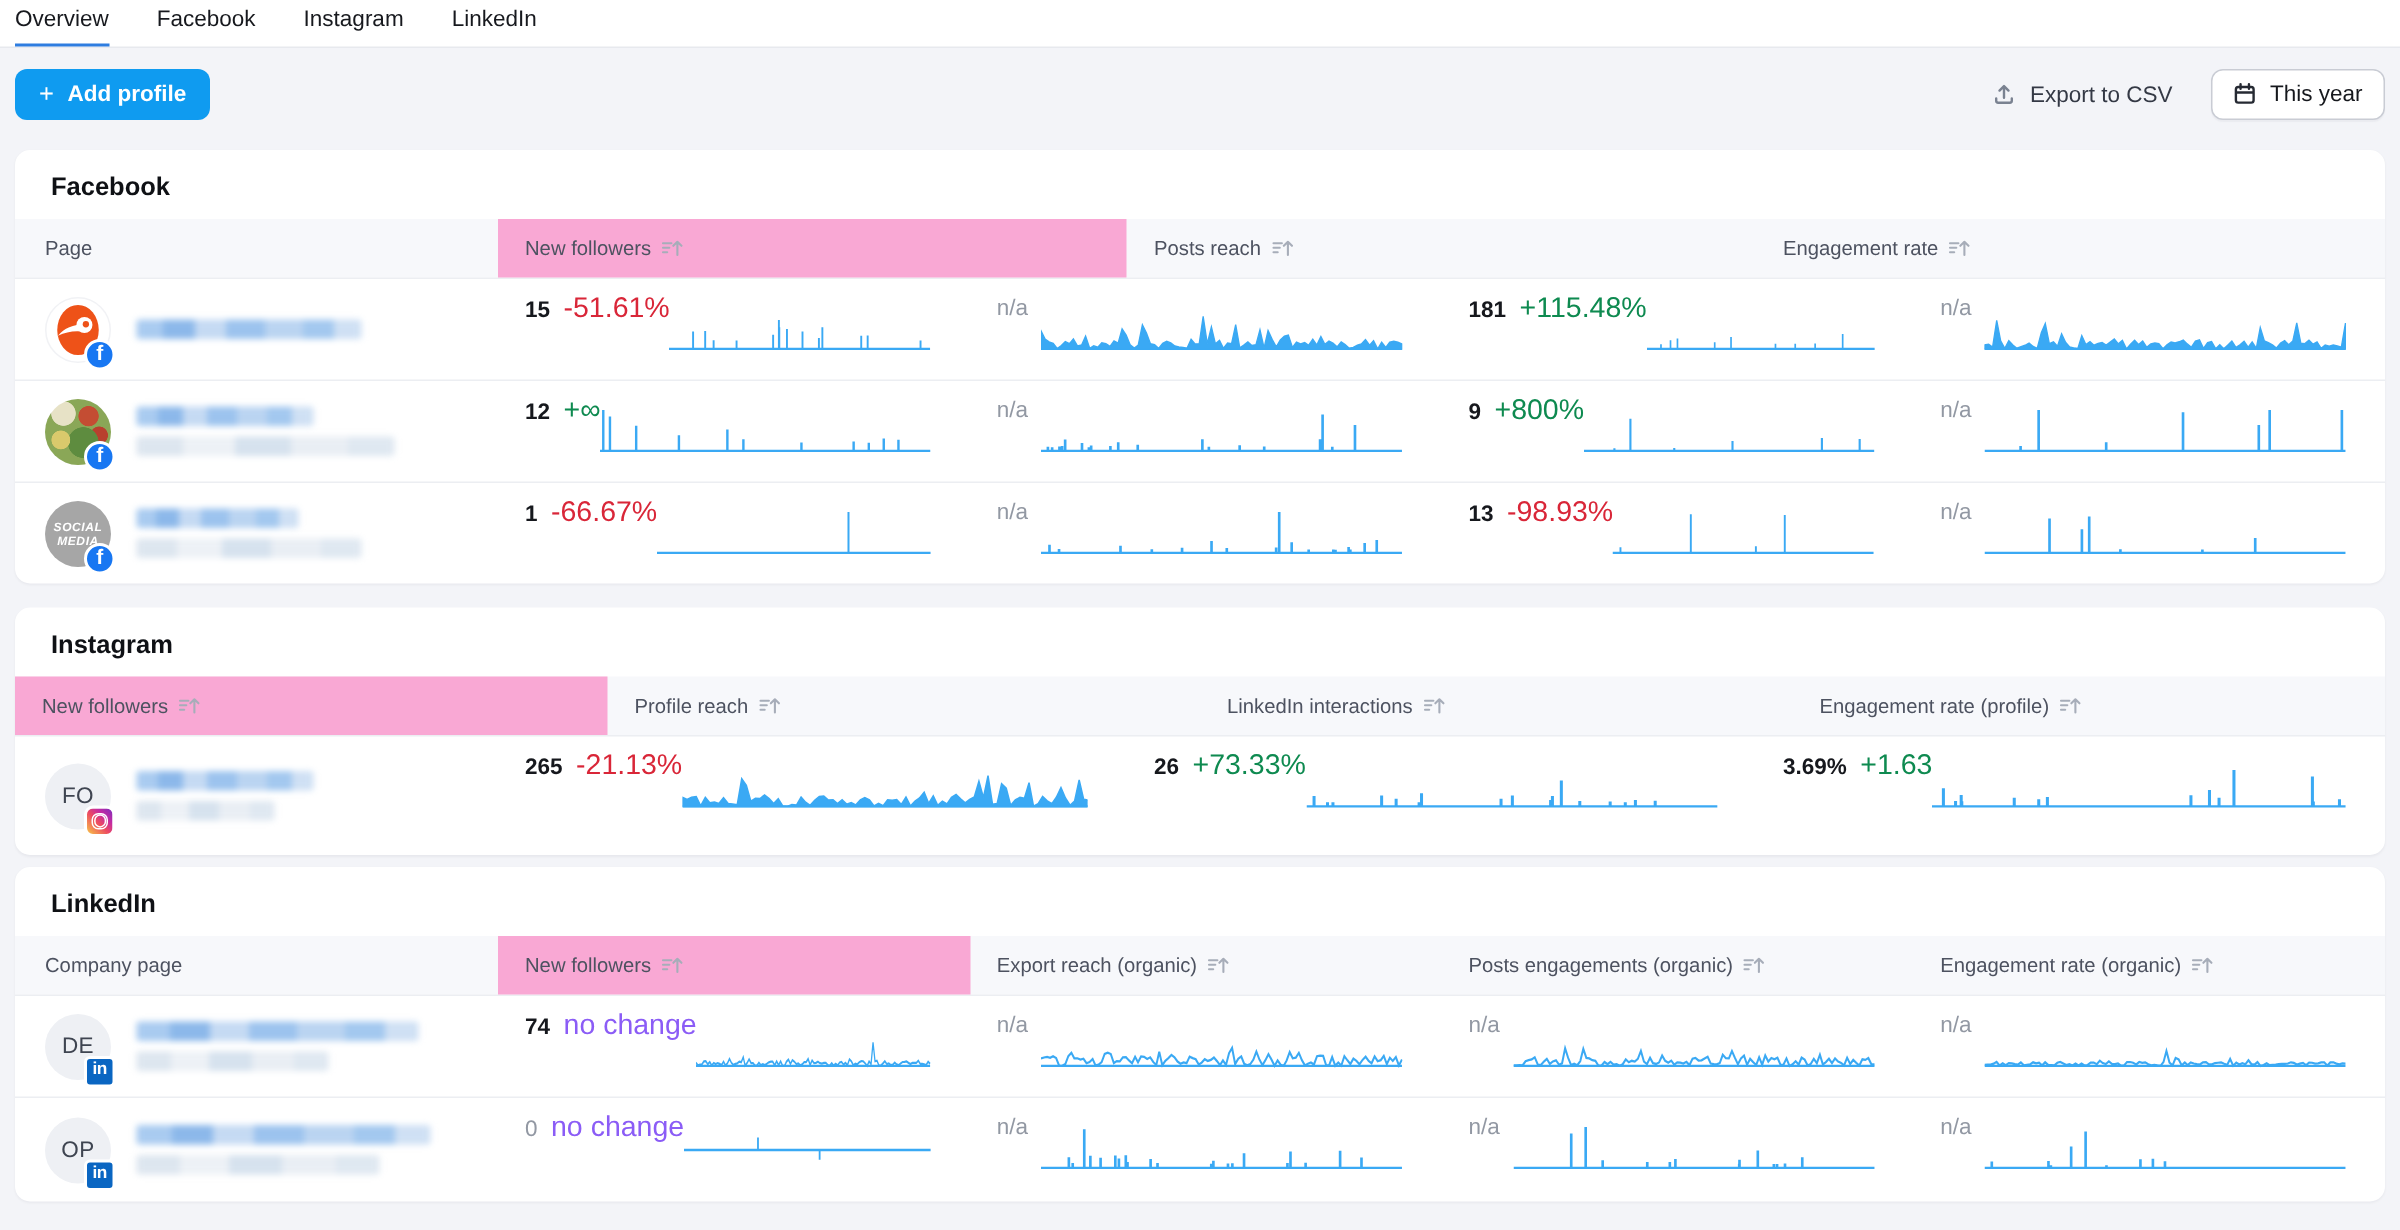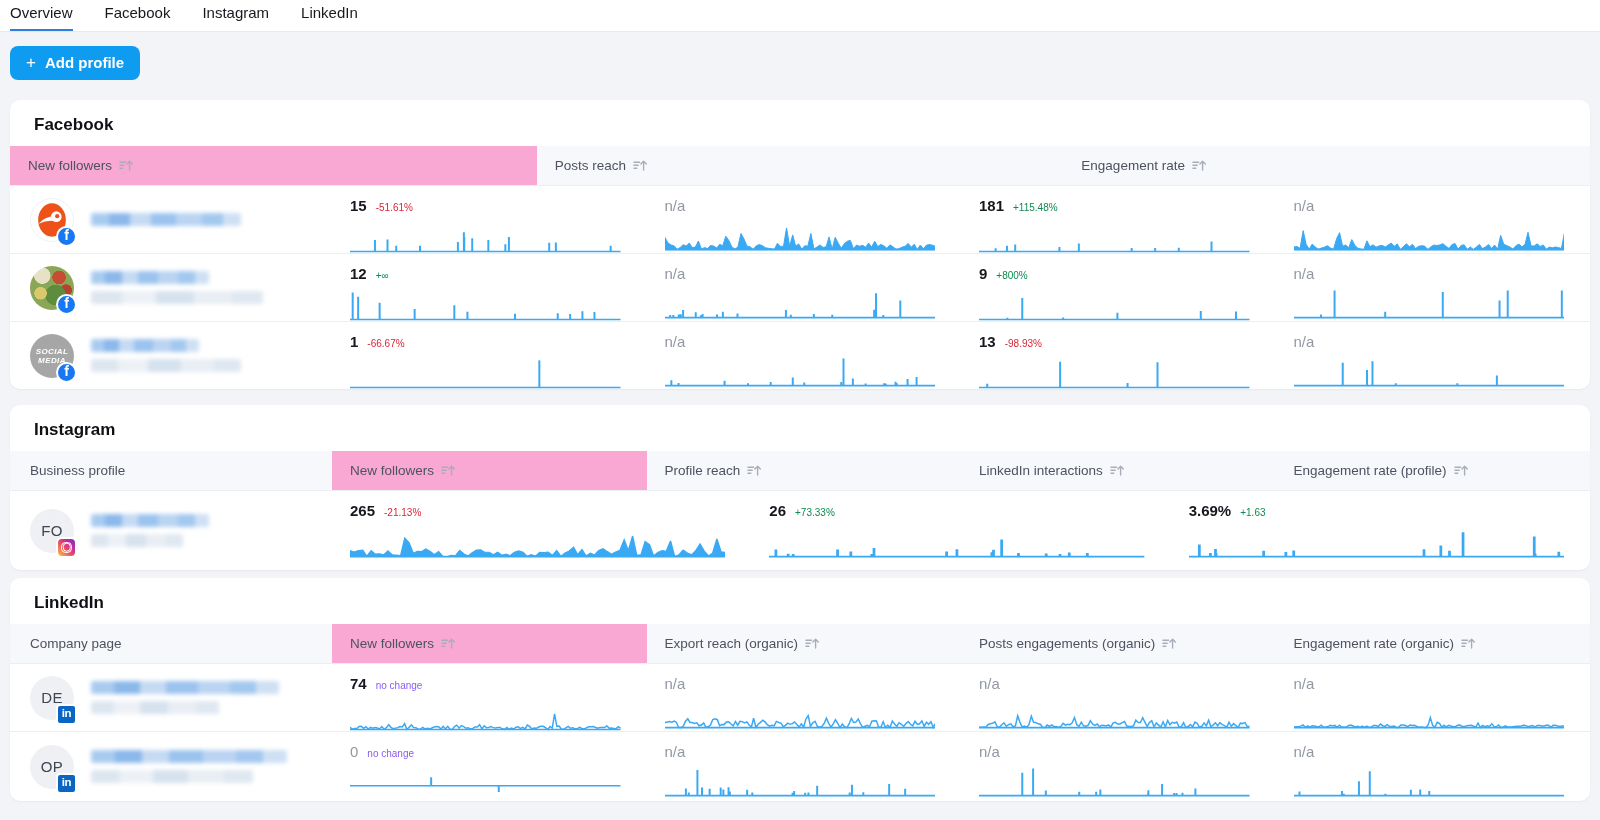--- a/index.html
+++ b/index.html
@@ -30,25 +30,25 @@
   .th{display:flex;align-items:center;gap:7px;font-size:13.5px;color:#4d5260;padding:0 18px;cursor:pointer}
   .th.entity{width:322px;flex:none;padding-left:20px}
   .th.metric{flex:1 1 0}
   .th.sel{background:#f9a8d4}
 
   .trow{display:flex;border-top:1px solid #eceef2;height:68px}
   .trow.tall{height:80px}
   .trow.last-li{height:70px}
 
   .cell-entity{width:322px;flex:none;display:flex;align-items:center;gap:17px;padding-left:20px}
-  .cell-metric{flex:1 1 0;padding:11px 26px 0 18px;display:flex;flex-direction:column}
+  .cell-metric{flex:1 1 0;padding:11px 26px 0 18px;display:flex;flex-direction:row}
   .val-line{display:flex;align-items:baseline;gap:9px;line-height:17px}
   .val{font-size:15px;font-weight:700;color:#16181d;white-space:nowrap}
   .val.na{font-weight:400;color:#9298a3}
-  .delta{font-size:10px;white-space:nowrap}
+  .delta{font-size:19px;white-space:nowrap}
   .delta.up{color:#0e8a50}
   .delta.down{color:#d92638}
   .delta.neutral{color:#8b5cf6}
   .nodata{font-size:15px;color:#3e4350;padding-top:3px}
   .spark{margin-top:5px;height:34px;width:100%}
   .spark svg{width:100%;height:100%;display:block}
 
   
   .avatar{width:44px;height:44px;border-radius:50%;position:relative;flex:none}
   .face{width:100%;height:100%;border-radius:50%;display:flex;align-items:center;justify-content:center;overflow:hidden}
@@ -86,25 +86,47 @@
   <div class="tab">Facebook</div>
   <div class="tab">Instagram</div>
   <div class="tab">LinkedIn</div>
 </nav>
 
 <div class="toolbar">
   <button class="btn-primary">
     <span class="plus">+</span>
     <span>Add profile</span>
   </button>
+  <div class="toolbar-right">
+    <button class="export-btn">
+      <span class="icn">
+        <svg width="16" height="16" viewBox="0 0 16 16" fill="none">
+            <path d="M8 10.2V2.6M5 5.4l3-3 3 3" stroke="#7a8291" stroke-width="1.6" stroke-linecap="round" stroke-linejoin="round"></path>
+            <path d="M2.8 10.6v1.6a1.3 1.3 0 0 0 1.3 1.3h7.8a1.3 1.3 0 0 0 1.3-1.3v-1.6" stroke="#7a8291" stroke-width="1.6" stroke-linecap="round"></path>
+          </svg>
+      </span>
+      <span>Export to CSV</span>
+    </button>
+    <button class="range-btn">
+      <span class="icn">
+        <svg width="15" height="15" viewBox="0 0 15 15" fill="none">
+            <rect x="1.6" y="3" width="11.8" height="10.4" rx="1.6" stroke="#262a33" stroke-width="1.6"></rect>
+            <path d="M1.6 6.7h11.8" stroke="#262a33" stroke-width="1.6"></path>
+            <path d="M4.7 1.2v3M10.3 1.2v3" stroke="#262a33" stroke-width="1.6" stroke-linecap="round"></path>
+          </svg>
+      </span>
+      <span>This year</span>
+    </button>
+  </div>
 </div>
 
 <section class="card fb">
   <div class="card-title">Facebook</div>
   <div class="thead">
+    <div class="th entity">Page</div>
     <div class="th metric sel">
       <span>New followers</span>
         <span class="icn sort-icon">
           <svg width="15" height="13" viewBox="0 0 15 13" fill="none">
             <path d="M1 3.2h5.6M1 6.2h4.2M1 9.2h2.8" stroke="#a7adb9" stroke-width="1.4" stroke-linecap="round"></path>
             <path d="M10.6 11V2.2M7.9 4.9l2.7-2.7 2.7 2.7" stroke="#a7adb9" stroke-width="1.4" stroke-linecap="round" stroke-linejoin="round"></path>
           </svg>
         </span>
     </div>
     <div class="th metric">
@@ -313,21 +335,20 @@
             <path d="M164.2 30.6V28.3M102.4 30.6V28.2M49.0 30.6V7.7M73.4 30.6V14.9M78.9 30.6V6.3M204.0 30.6V20.6" stroke="#3aa9f4" stroke-width="2" fill="none"></path>
           </svg>
         </div>
     </div>
   </div>
 </section>
 
 <section class="card">
   <div class="card-title">Instagram</div>
   <div class="thead">
-    <div class="th entity">Business profile</div>
     <div class="th metric sel">
       <span>New followers</span>
         <span class="icn sort-icon">
           <svg width="15" height="13" viewBox="0 0 15 13" fill="none">
             <path d="M1 3.2h5.6M1 6.2h4.2M1 9.2h2.8" stroke="#a7adb9" stroke-width="1.4" stroke-linecap="round"></path>
             <path d="M10.6 11V2.2M7.9 4.9l2.7-2.7 2.7 2.7" stroke="#a7adb9" stroke-width="1.4" stroke-linecap="round" stroke-linejoin="round"></path>
           </svg>
         </span>
     </div>
     <div class="th metric">

